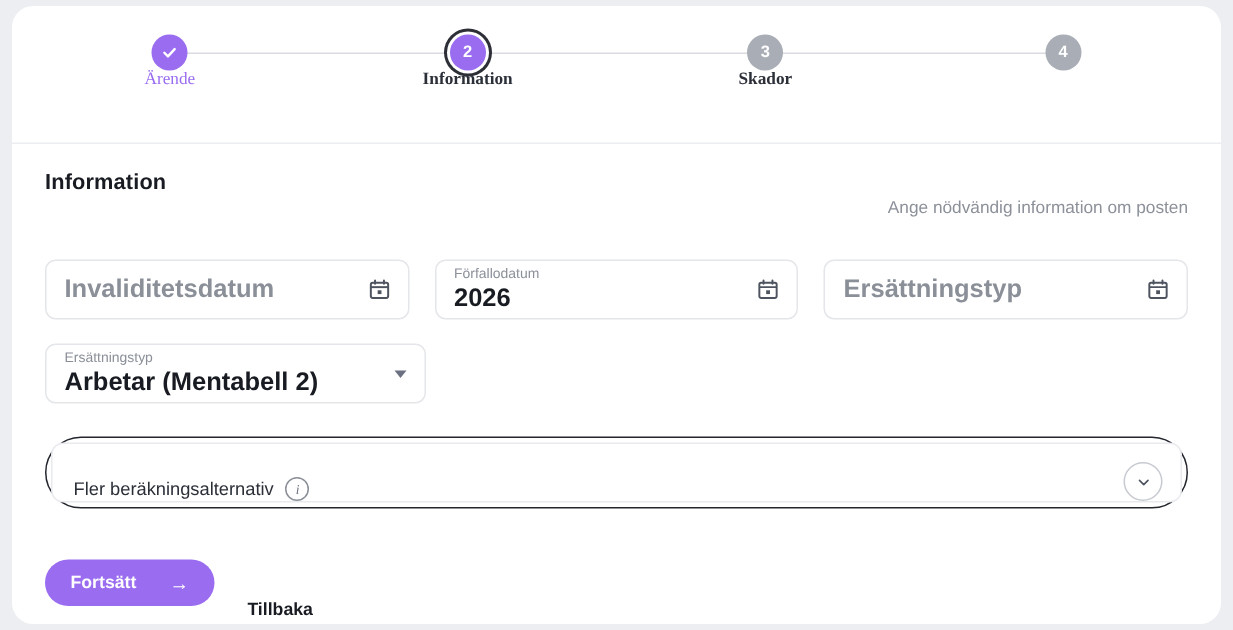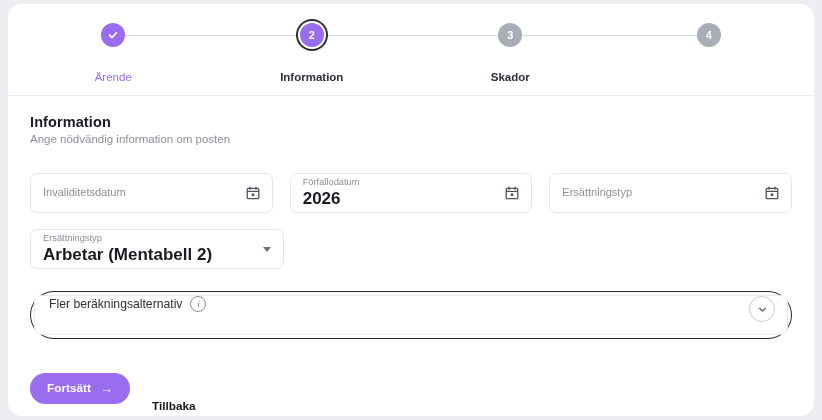--- a/index.html
+++ b/index.html
@@ -81,25 +81,26 @@
   .step-bubble.done {
     background: #9a6cf0;
   }
   .step-bubble.active {
     background: #9a6cf0;
     box-shadow: 0 0 0 2px #ffffff, 0 0 0 4px #2c2f36;
   }
   .step-bubble svg { display: block; }
 
   .step-label {
-    margin-top: 24px;
+    margin-top: 0;
     font-size: 11.5px;
     color: #2b2f38;
     font-weight: 700;
     white-space: nowrap;
+    font-family: Liberation Serif, serif;
   }
   .step-label.done-label {
     color: #9a6cf0;
     font-weight: 400;
   }
   .step-label.pending-label {
     color: #2b2f38;
     font-weight: 700;
   }
 
@@ -111,20 +112,21 @@
     font-size: 14.5px;
     font-weight: 700;
     color: #181b21;
     margin: 0 0 3px 0;
     letter-spacing: 0.1px;
   }
   .section-sub {
     font-size: 11.5px;
     color: #8c9099;
     margin: 0;
+    text-align: right;
   }
 
   .field-row {
     display: flex;
     gap: 17px;
     margin-top: 28px;
   }
   .field {
     position: relative;
     flex: 1 1 0;
@@ -138,23 +140,24 @@
     padding: 0 12px;
   }
   .field-texts {
     display: flex;
     flex-direction: column;
     justify-content: center;
     flex: 1 1 auto;
     min-width: 0;
   }
   .field-placeholder {
-    font-size: 11px;
+    font-size: 17px;
     color: #8a8f98;
     line-height: 1.2;
+    font-weight: bold;
   }
   .field-mini-label {
     font-size: 9.3px;
     color: #8a8f98;
     line-height: 1.25;
     margin-bottom: 1px;
   }
   .field-value {
     font-size: 17px;
     color: #181b21;
@@ -202,21 +205,21 @@
     border-radius: 26px;
     pointer-events: none;
   }
   .accordion {
     position: relative;
     height: 40px;
     border: 1px solid #e8eaee;
     border-radius: 8px;
     background: #ffffff;
     display: flex;
-    align-items: flex-start;
+    align-items: flex-end;
     justify-content: space-between;
     padding: 0 12px 0 14px;
     box-sizing: border-box;
   }
   .accordion-left {
     display: flex;
     align-items: center;
     gap: 8px;
   }
   .accordion-label {
@@ -262,21 +265,21 @@
     color: #ffffff;
     border: none;
     border-radius: 18px;
     height: 31px;
     padding: 0 17px;
     font-size: 11.8px;
     font-weight: 700;
     font-family: "Liberation Sans", sans-serif;
     display: inline-flex;
     align-items: center;
-    gap: 9px;
+    gap: 22px;
     cursor: pointer;
   }
   .btn-primary .arrow { font-size: 13px; line-height: 1; }
   .btn-text {
     background: none;
     border: none;
     font-size: 11.8px;
     font-weight: 700;
     color: #181b21;
     font-family: "Liberation Sans", sans-serif;

